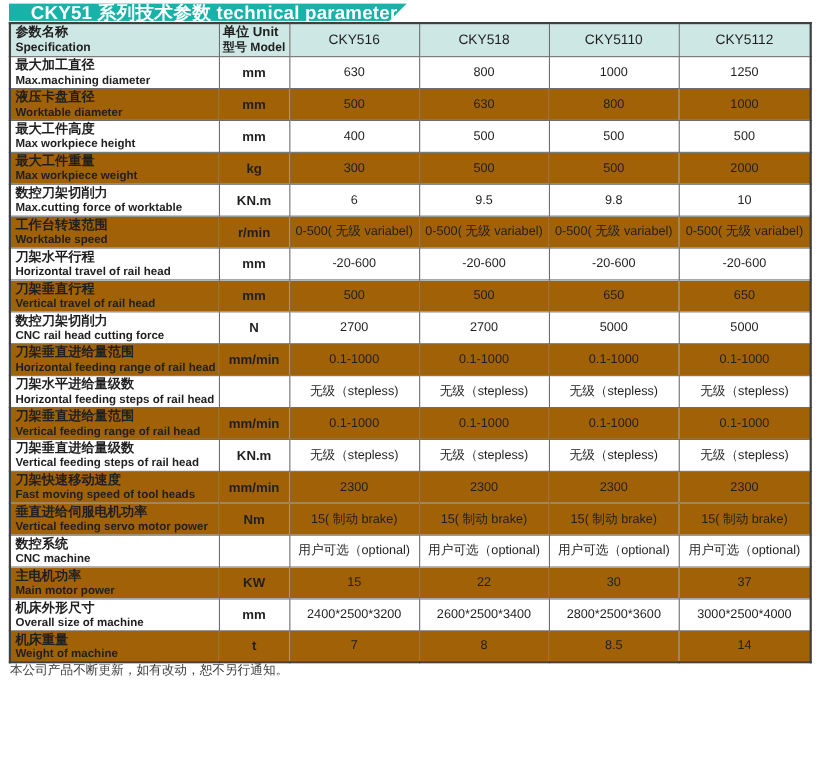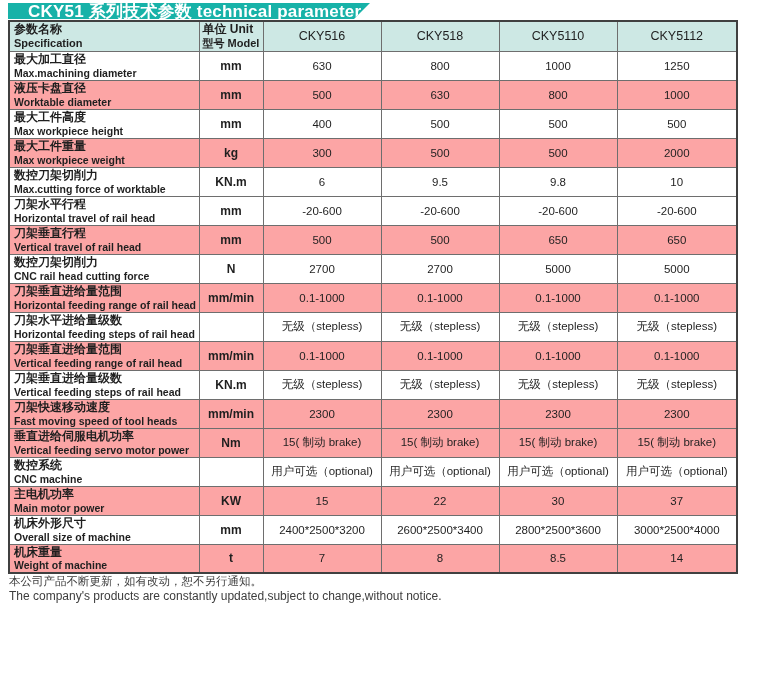--- a/index.html
+++ b/index.html
@@ -43,21 +43,21 @@
     height: 30px;
     font-size: 12px;
   }
   th.spec-h { text-align: left; padding-left: 4px; }
   th.spec-h .l1, th.unit-h .l1 { display: block; font-size: 12px; line-height: 1.15; font-weight: bold; }
   th.spec-h .l2, th.unit-h .l2 { display: block; font-size: 11px; line-height: 1.15; font-weight: bold; }
   th.unit-h { text-align: left; padding-left: 3px; }
   th.model-h { text-align: center; font-weight: normal; font-size: 12.5px; }
 
   tbody td { height: 29px; background: #ffffff; }
-  tbody tr.stripe td { background: #fca5a5; }
+  tbody tr.stripe td { background: #a16207; }
   td.spec { padding-left: 4px; }
   td.spec .cn { display: block; font-size: 12px; font-weight: bold; line-height: 1.2; }
   td.spec .en { display: block; font-size: 10.5px; font-weight: bold; line-height: 1.15; }
   td.unit { text-align: center; font-size: 12px; font-weight: bold; }
   td.val  { text-align: center; font-size: 11.5px; padding: 0 1px; white-space: nowrap; }
 
   
   .footer { margin-top: 0; padding-left: 1px; }
   .footer .f-cn { font-size: 11.5px; color: #3d3d3d; line-height: 1.3; }
   .footer .f-en { font-size: 12px;   color: #3d3d3d; line-height: 1.3; }
@@ -145,20 +145,31 @@
       <td class="spec">
         <span class="cn">数控刀架切削力</span>
         <span class="en">Max.cutting force of worktable</span>
       </td>
       <td class="unit">KN.m</td>
       <td class="val">6</td>
       <td class="val">9.5</td>
       <td class="val">9.8</td>
       <td class="val">10</td>
     </tr>
+        <tr class="stripe">
+      <td class="spec">
+        <span class="cn">工作台转速范围</span>
+        <span class="en">Worktable speed</span>
+      </td>
+      <td class="unit">r/min</td>
+      <td class="val">0-500( 无级 variabel)</td>
+      <td class="val">0-500( 无级 variabel)</td>
+      <td class="val">0-500( 无级 variabel)</td>
+      <td class="val">0-500( 无级 variabel)</td>
+    </tr>
         <tr>
       <td class="spec">
         <span class="cn">刀架水平行程</span>
         <span class="en">Horizontal travel of rail head</span>
       </td>
       <td class="unit">mm</td>
       <td class="val">-20-600</td>
       <td class="val">-20-600</td>
       <td class="val">-20-600</td>
       <td class="val">-20-600</td>
@@ -293,16 +304,15 @@
       <td class="val">7</td>
       <td class="val">8</td>
       <td class="val">8.5</td>
       <td class="val">14</td>
     </tr>
       </tbody>
   </table>
 
   <div class="footer">
     <div class="f-cn">本公司产品不断更新，如有改动，恕不另行通知。</div>
-    <div class="f-en">The company's products are constantly updated,subject to change,without notice.</div>
   </div>
 
 </div>
 
 </body></html>

